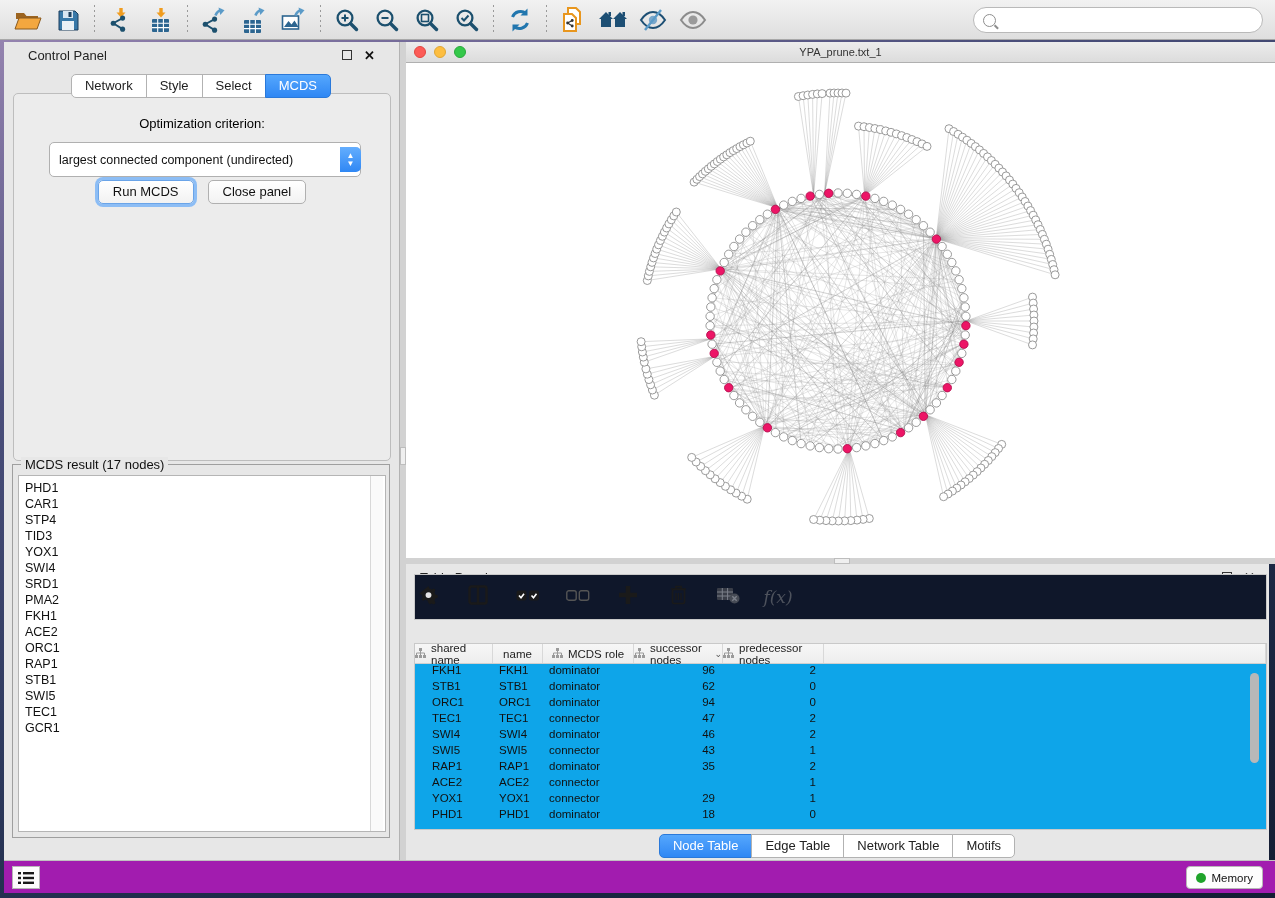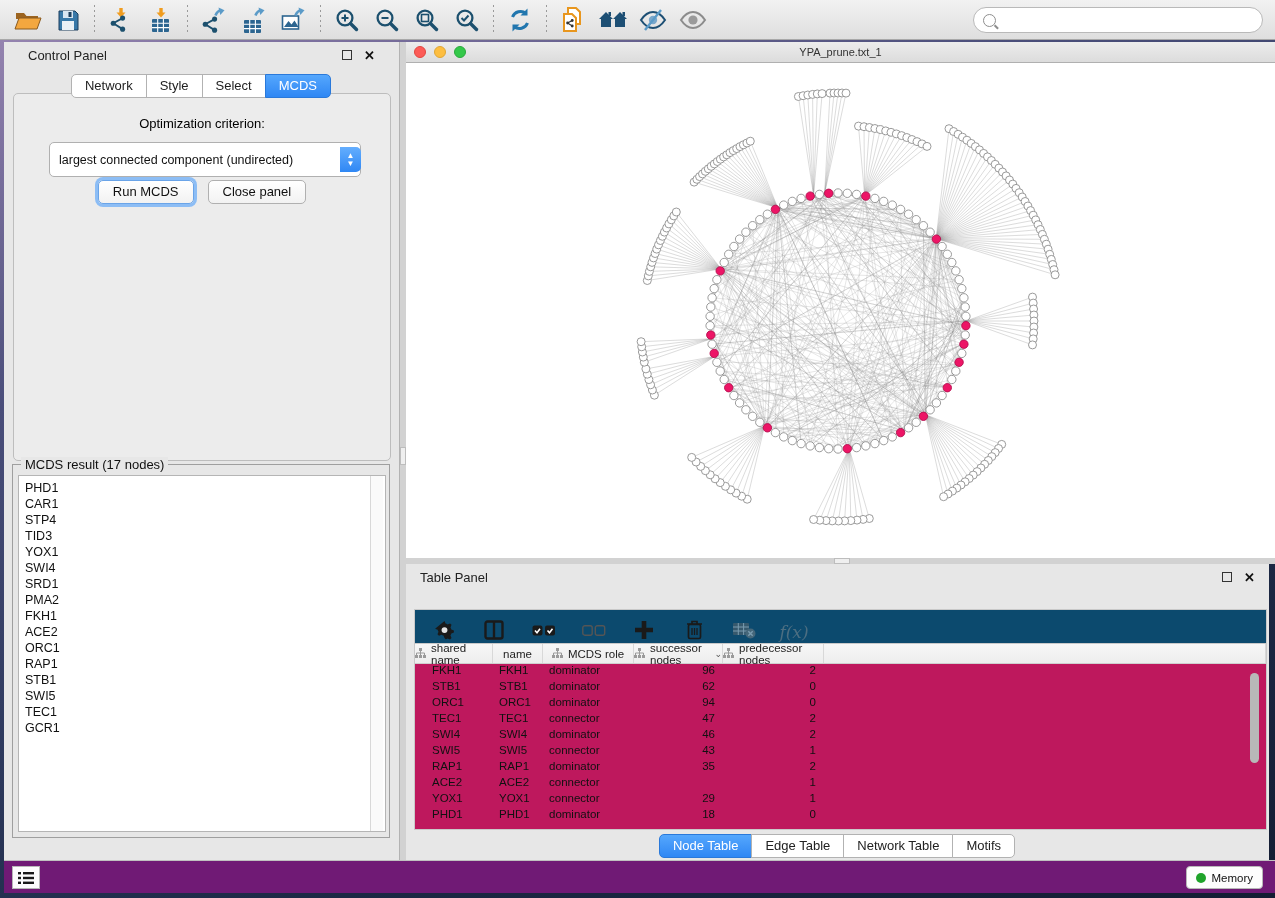--- a/index.html
+++ b/index.html
@@ -83,45 +83,45 @@
   .t-green { background:#34c84a; border:0.5px solid #2aa93c; }
   .net-title { position:absolute; left:0; right:0; text-align:center; font-size:11px; color:#333; }
   .net-canvas { width:869px; height:494px; background:#fff; position:relative; }
 
   .h-splitter { position:absolute; left:406px; top:558px; width:869px; height:6px; background:#d2d2d2; }
   .h-grip { position:absolute; left:428px; top:0; width:16px; height:6px;
     background:#efefef; border:1px solid #bdbdbd; }
 
   
   .table-panel { position:absolute; left:406px; top:564px; width:863px; height:296px; background:#e7e7e7; }
-  .tp-toolbar { position:absolute; left:8px; top:45px; width:853px; height:46px;
-    background:#0c4a6e; border:1px solid #c9c9c9; display:flex; align-items:center; padding-left:16px; gap:24px; }
+  .tp-toolbar { position:absolute; left:8px; top:10px; width:853px; height:46px;
+    background:#0f172a; border:1px solid #c9c9c9; display:flex; align-items:center; gap:24px; }
   .tp-icon { display:flex; align-items:center; justify-content:center; width:26px; height:26px; cursor:default; }
   .tp-icon.disabled { opacity:0.45; }
   .fx { font-family:"DejaVu Serif", serif; font-style:italic; font-size:17px; color:#9a9a9a; }
 
   .node-table { position:absolute; left:8px; top:79px; width:853px; height:187px;
-    background:#be185d; border:1px solid #c9c9c9; overflow:hidden; }
+    background:#0ea5e9; border:1px solid #c9c9c9; overflow:hidden; }
   .nt-head { display:flex; height:20px; background:linear-gradient(#f7f7f7,#ededed);
     border-bottom:1px solid #cfcfcf; }
   .nt-hcell { display:flex; align-items:center; justify-content:center; gap:5px;
     border-right:1px solid #d8d8d8; font-size:11.5px; color:#222; position:relative; cursor:default; }
   .nt-hcell .sort { font-size:9px; color:#555; margin-left:2px; }
   .nt-row { display:flex; height:16px; font-size:11.5px; color:#111; }
   .nt-cell { overflow:hidden; white-space:nowrap; }
   .num { text-align:right; padding-right:8px; }
   .nt-vscroll { position:absolute; right:3px; top:26px; width:11px; height:155px; }
   .nt-thumb { position:absolute; left:1px; top:4px; width:9px; height:90px;
     background:#b8b8b8; border-radius:5px; }
 
   .bottom-tabs { position:absolute; left:0; right:0; top:270px; display:flex; justify-content:center; }
 
   
   .status-bar { position:absolute; left:4px; top:860px; width:1271px; height:33px;
-    background:#701a75; border-top:1px solid #c0c0c0; }
+    background:#a21caf; border-top:1px solid #c0c0c0; }
   .list-btn { position:absolute; left:8px; top:5px; width:28px; height:23px;
     background:#fdfdfd; border:1px solid #b8b8b8; display:flex; align-items:center; justify-content:center; cursor:default; }
   .memory-btn { position:absolute; right:12px; top:5px; height:23px;
     background:#fdfdfd; border:1px solid #b8b8b8; border-radius:4px;
     display:flex; align-items:center; gap:5px; padding:0 9px; font-size:11.5px; color:#111; cursor:default; }
   .mem-dot { width:10px; height:10px; border-radius:50%; }
 </style>
 </head>
 <body>
 

